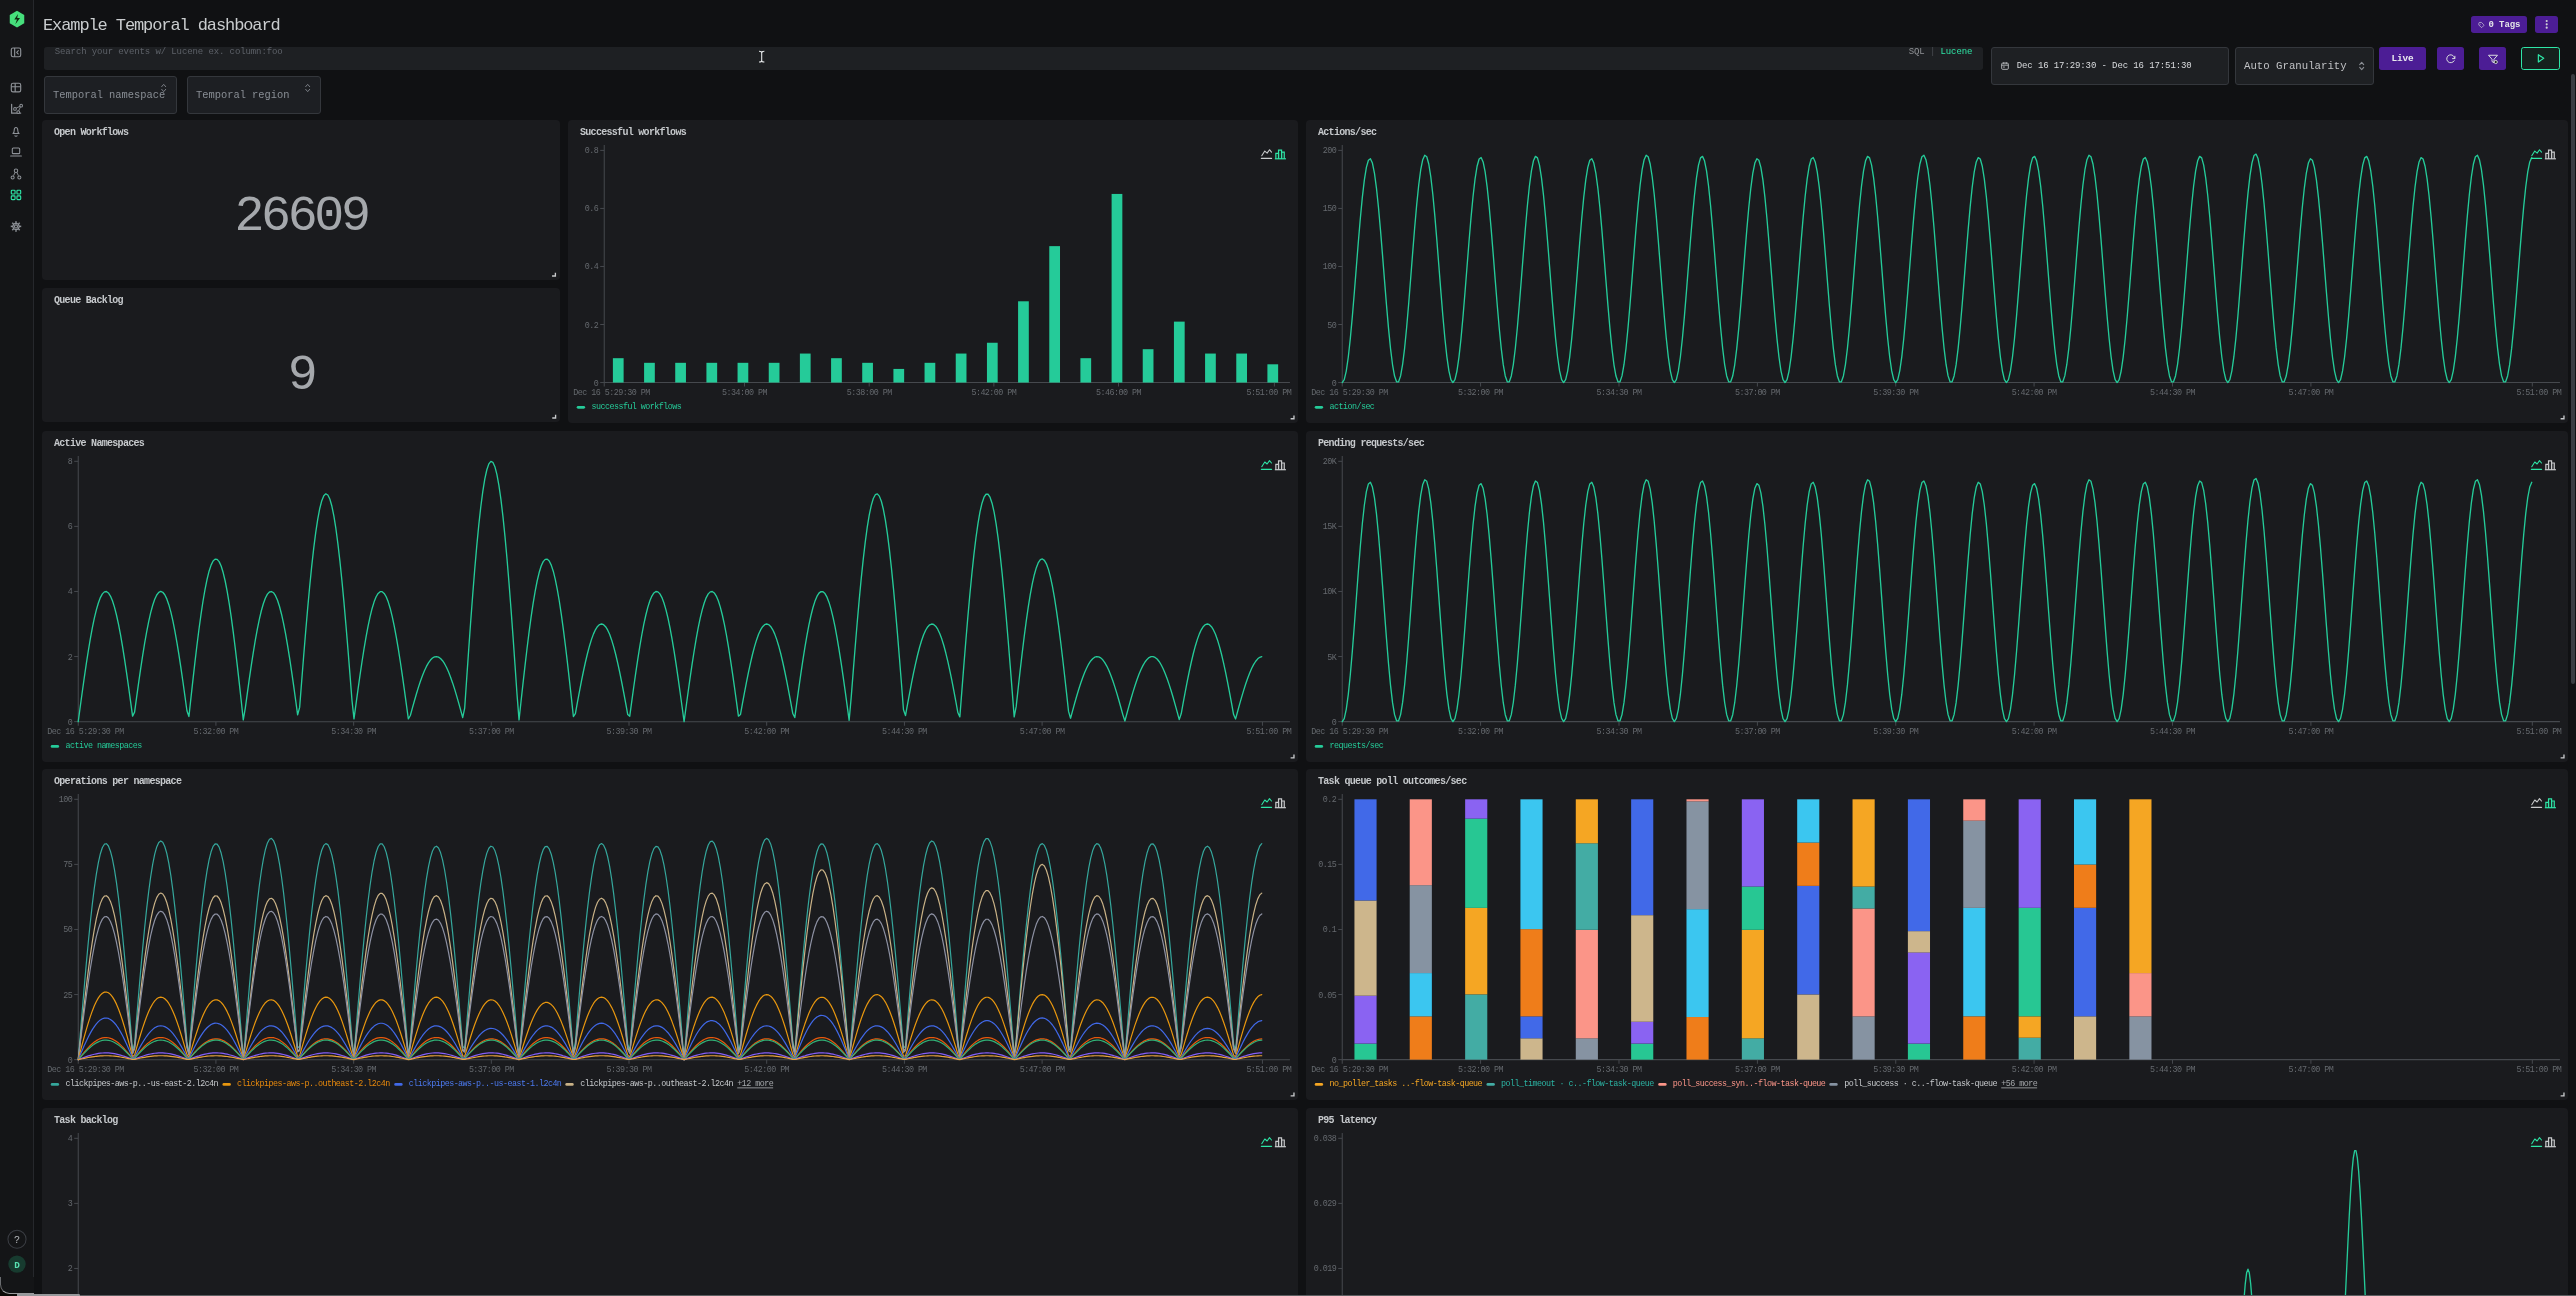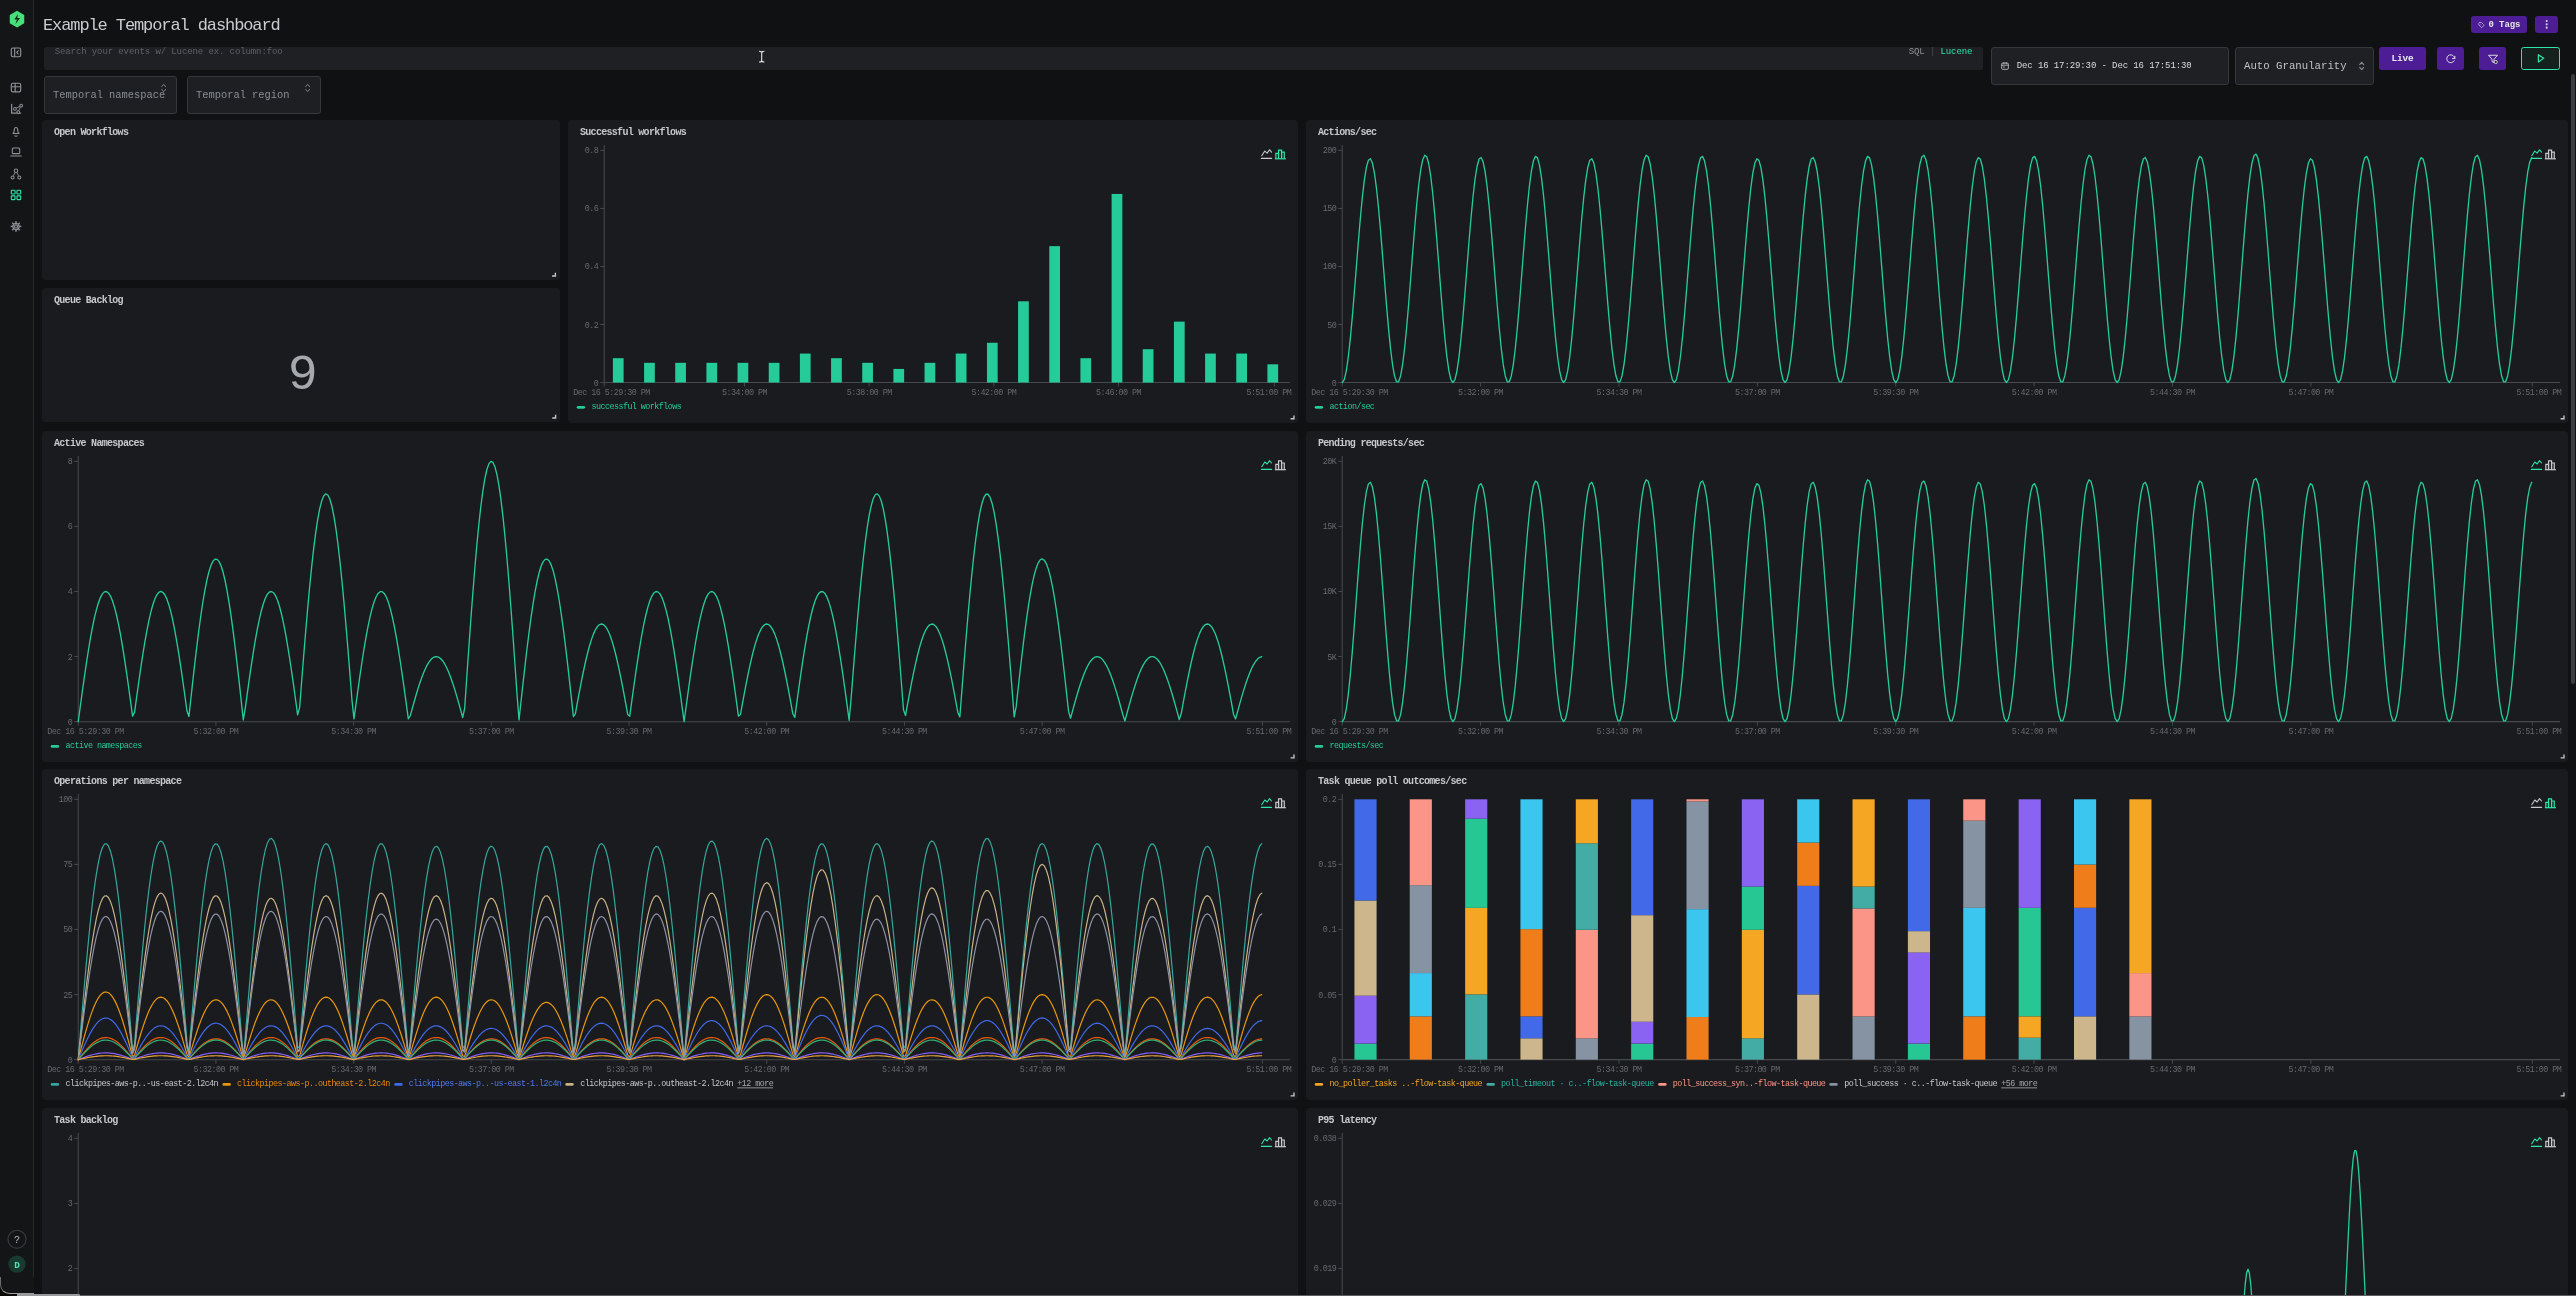--- a/index.html
+++ b/index.html
@@ -119,20 +119,21 @@
     </svg>
   </div>
 <div class="ctrl sel" style="left:187px;top:76px;width:134px;height:23px">
 <span style="color:#898e95;font-size:10.4px;letter-spacing:0">Temporal region</span>
 <svg width="7.4" height="12" style="position:absolute;right:8.7px;top:5.4px" viewBox="0 0 11 18">
       <path d="M2.5 7 l3-3.5 l3 3.5 M2.5 11 l3 3.5 l3-3.5" stroke="#7b7f86" stroke-width="1.5" fill="none" stroke-linecap="round" stroke-linejoin="round"></path>
     </svg>
   </div>
 <div class="panel" style="left:42px;top:108px;width:518px;height:160px">
     <div class="ptitle">Open Workflows</div>
+    <div class="bignum" style="height:133px;padding-top:5.4px">26609</div>
     <svg class="ov" width="518" height="160" viewBox="0 0 772 239">
       <path d="M761 233 h5 v-5" stroke="#c8cacc" stroke-width="2" fill="none"></path>
     </svg>
   </div>
 <div class="panel" style="left:42px;top:276px;width:518px;height:134px">
     <div class="ptitle">Queue Backlog</div>
     <div class="bignum" style="height:107px;padding-top:14.8px">9</div>
     <svg class="ov" width="518" height="134" viewBox="0 0 772 200">
       <path d="M761 194 h5 v-5" stroke="#c8cacc" stroke-width="2" fill="none"></path>
     </svg>

